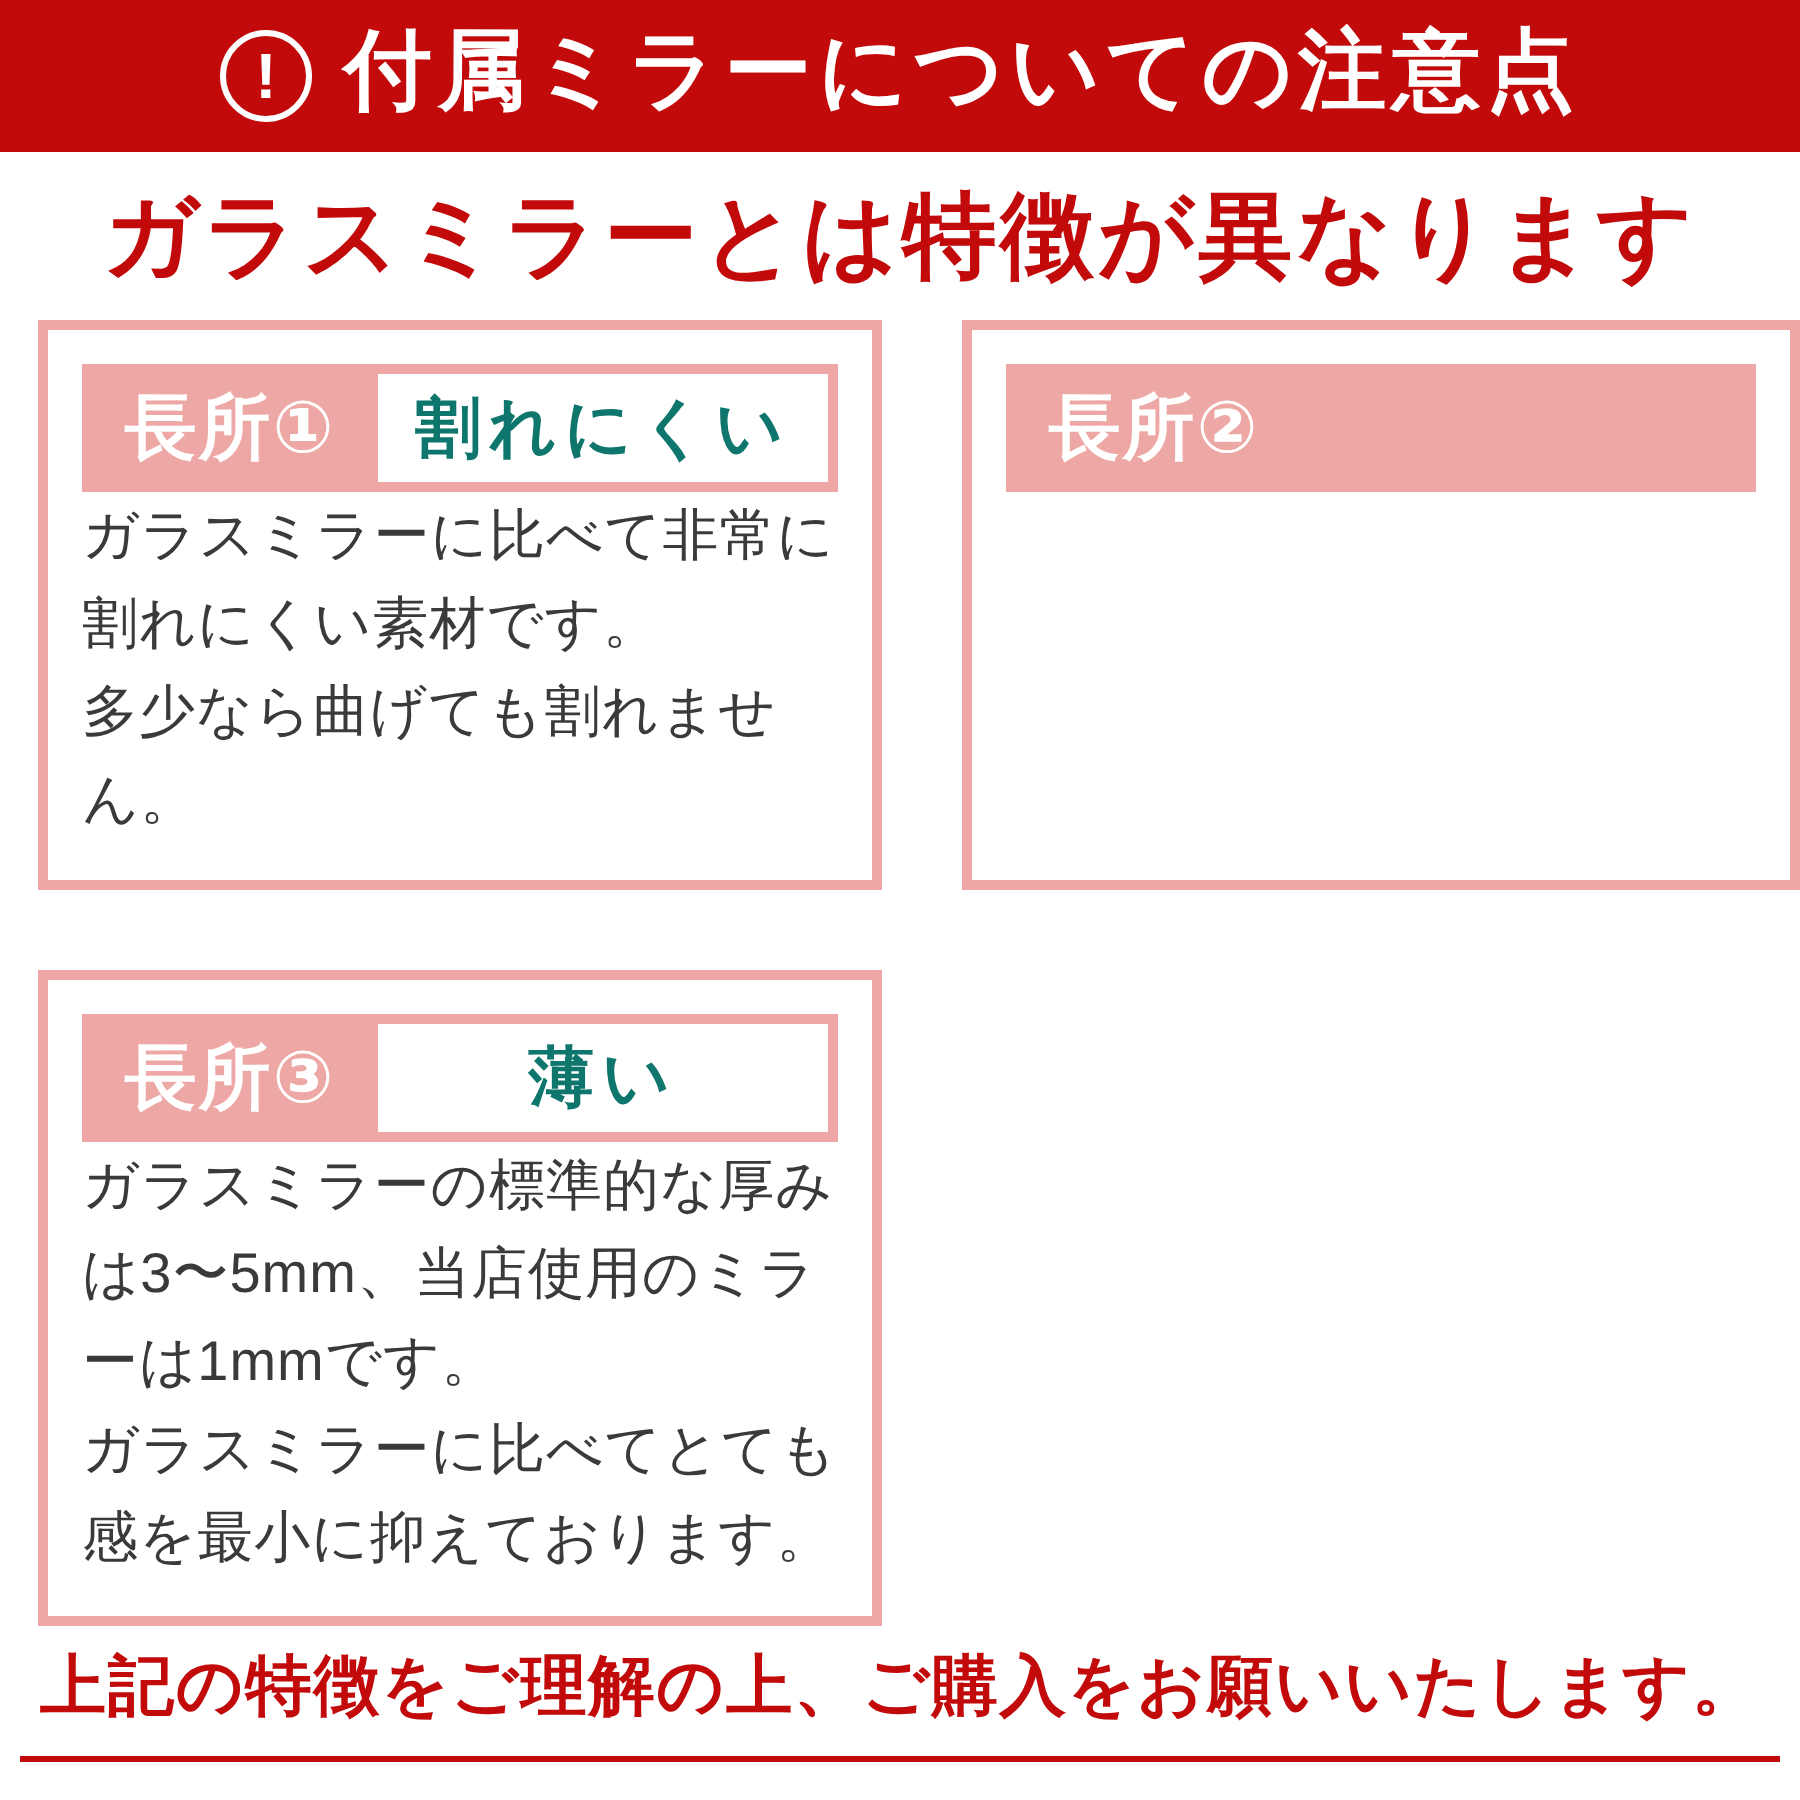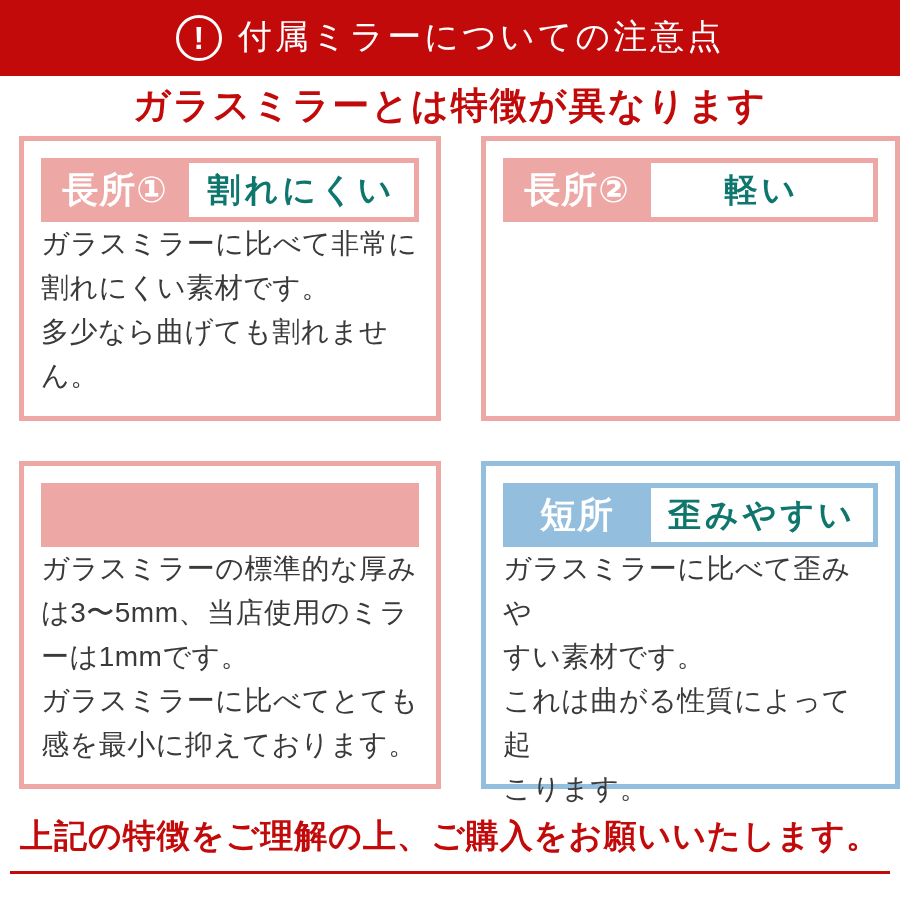--- a/index.html
+++ b/index.html
@@ -28,35 +28,35 @@
     border-radius: 50%;
     display: inline-flex;
     align-items: center;
     justify-content: center;
     font-size: 32px;
     font-weight: bold;
     flex: 0 0 auto;
     line-height: 1;
   }
   .banner-title {
-    font-size: 34px;
-    font-weight: normal;
+    font-size: 44px;
+    font-weight: bold;
     letter-spacing: 3px;
     line-height: 1;
     padding-bottom: 4px;
   }
 
   
   .subtitle {
-    height: 60px;
+    height: 84px;
     display: flex;
     align-items: center;
     justify-content: center;
     color: var(--red, #c20a0a);
-    font-size: 37px;
+    font-size: 47px;
     font-weight: bold;
     letter-spacing: 2px;
   }
 
   
   .grid {
     margin-left: 19px;
     display: grid;
     grid-template-columns: 422px 419px;
     grid-template-rows: 285px 328px;
@@ -107,21 +107,21 @@
     color: var(--ink, #3a3a3a);
     font-size: 28px;
     font-weight: 400;
     line-height: 44px;
     letter-spacing: 0.5px;
     white-space: pre-line;
   }
 
   
   .footer {
-    margin-top: 25px;
+    margin-top: 8px;
     text-align: center;
   }
   .footer-text {
     display: inline-block;
     color: var(--red, #c20a0a);
     font-size: 33px;
     font-weight: bold;
     letter-spacing: 1px;
     border-bottom: 3px solid var(--red, #c20a0a);
     padding: 0 10px 12px 10px;
@@ -147,44 +147,35 @@
         <span class="card-feature">割れにくい</span>
       </div>
       <p class="card-body">ガラスミラーに比べて非常に
 割れにくい素材です。
 多少なら曲げても割れません。</p>
     </section>
 
     <section class="card card--pink">
       <div class="card-header">
         <span class="card-label">長所②</span>
-        <span class="card-feature">軽い</span>
       </div>
     </section>
 
     <section class="card card--pink">
       <div class="card-header">
+        <span class="card-label">長所③</span>
+        <span class="card-feature">薄い</span>
       </div>
       <p class="card-body">ガラスミラーの標準的な厚み
 は3〜5mm、当店使用のミラ
 ーは1mmです。
 ガラスミラーに比べてとても
 感を最小に抑えております。</p>
     </section>
 
-    <section class="card card--blue">
-      <div class="card-header">
-        <span class="card-label">短所</span>
-        <span class="card-feature">歪みやすい</span>
-      </div>
-      <p class="card-body">ガラスミラーに比べて歪みや
-すい素材です。
-これは曲がる性質によって起
-こります。</p>
-    </section>
 
   </main>
 
   <footer class="footer">
     <span class="footer-text">上記の特徴をご理解の上、ご購入をお願いいたします。</span>
   </footer>
 
 </div>
 
 </body></html>

